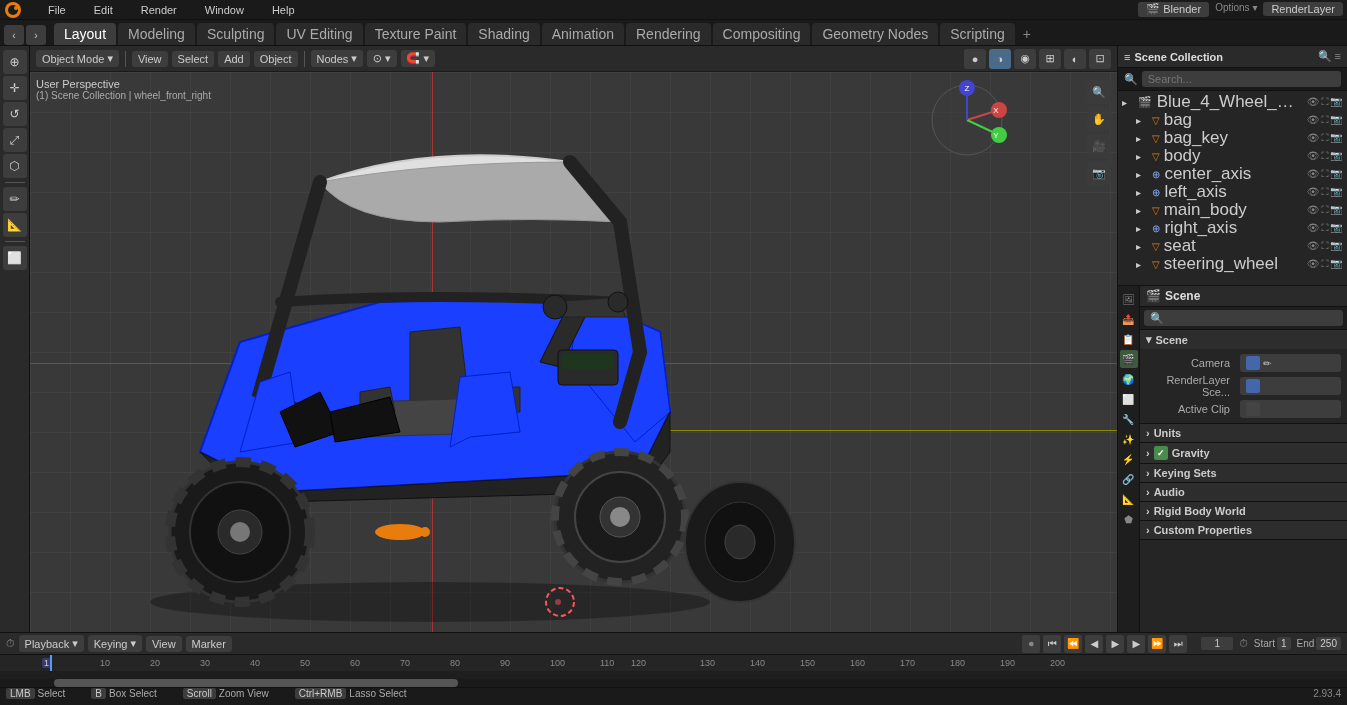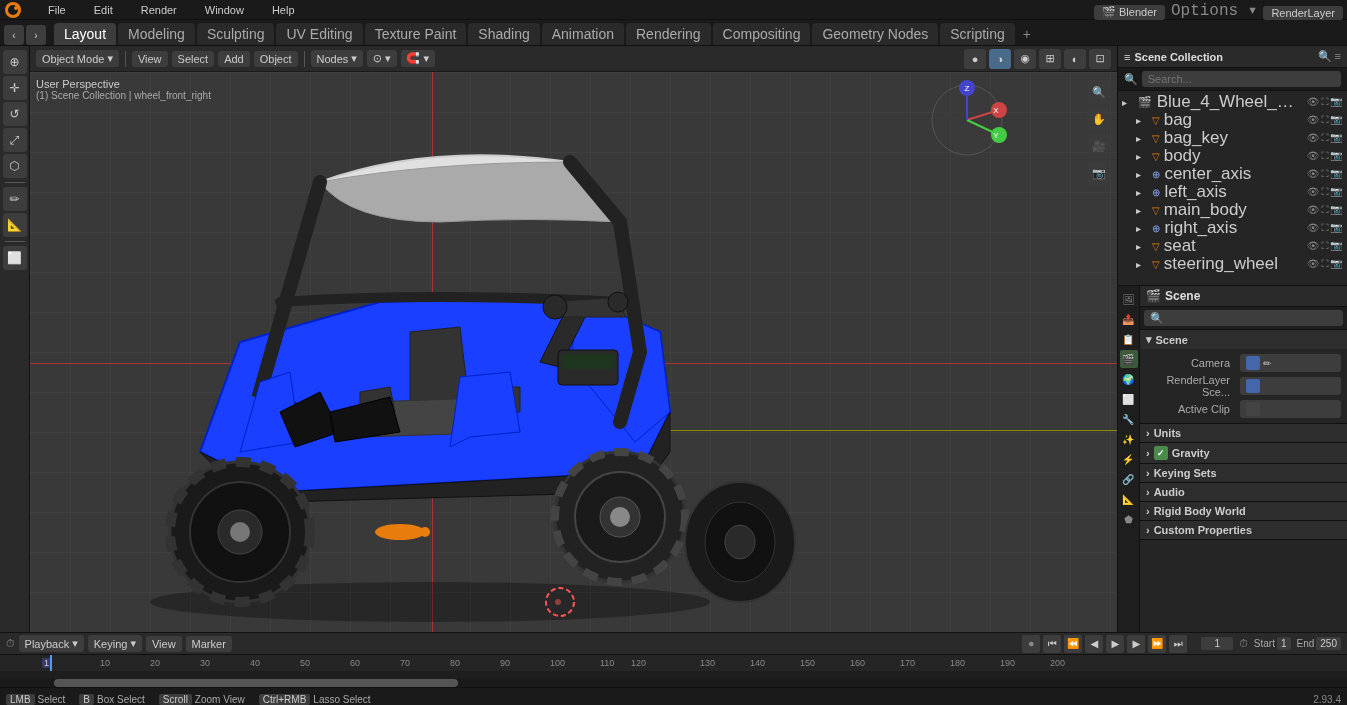--- a/index.html
+++ b/index.html
@@ -492,23 +492,23 @@
       padding: 1px 4px;
       font-size: 10px;
       color: #ccc;
     }
 
     
     .status-bar {
       height: 18px;
       background: #1a1a1a;
       display: flex;
-      align-items: flex-end;
+      align-items: flex-start;
       padding: 0 6px;
-      gap: 14px;
+      gap: 26px;
       border-top: 1px solid #111;
       font-size: 10px;
       color: #aaa;
     }
     .status-item {
       display: flex;
       align-items: center;
       gap: 3px;
     }
     .status-key {
@@ -554,23 +554,23 @@
   <svg class="blender-logo" viewBox="0 0 18 18">
     <circle cx="9" cy="9" r="8" fill="#e87d0d"></circle>
     <circle cx="9" cy="9" r="5" fill="#1a1a1a"></circle>
     <circle cx="12" cy="7" r="2" fill="#e87d0d"></circle>
   </svg>
   <span class="top-menu-item">File</span>
   <span class="top-menu-item">Edit</span>
   <span class="top-menu-item">Render</span>
   <span class="top-menu-item">Window</span>
   <span class="top-menu-item">Help</span>
-  <div style="margin-left: auto; display:flex; align-items:flex-end; gap:6px;">
+  <div style="margin-left: auto; display:flex; align-items:flex-start; gap:6px;">
     <span style="background:#3d3d3d; border-radius:3px; padding:1px 8px; font-size:11px; cursor:pointer;">🎬 <span>Blender</span></span>
-    <span style="font-size:16px; color:#888;font-family:Liberation Mono, monospace;">Options ▾</span>
+    <span style="font-size:10px; color:#888;">Options ▾</span>
     <span style="background:#3d3d3d; border-radius:3px; padding:1px 8px; font-size:11px; cursor:pointer;">RenderLayer</span>
   </div>
 </div>
 
 <div class="workspace-tabs">
   <div style="display:flex; align-items:center; gap:2px; margin-right:6px;">
     <div class="toolbar-btn" style="width:20px;height:20px;font-size:10px;">‹</div>
     <div class="toolbar-btn" style="width:20px;height:20px;font-size:10px;">›</div>
   </div>
   <div class="workspace-tab active">Layout</div>

